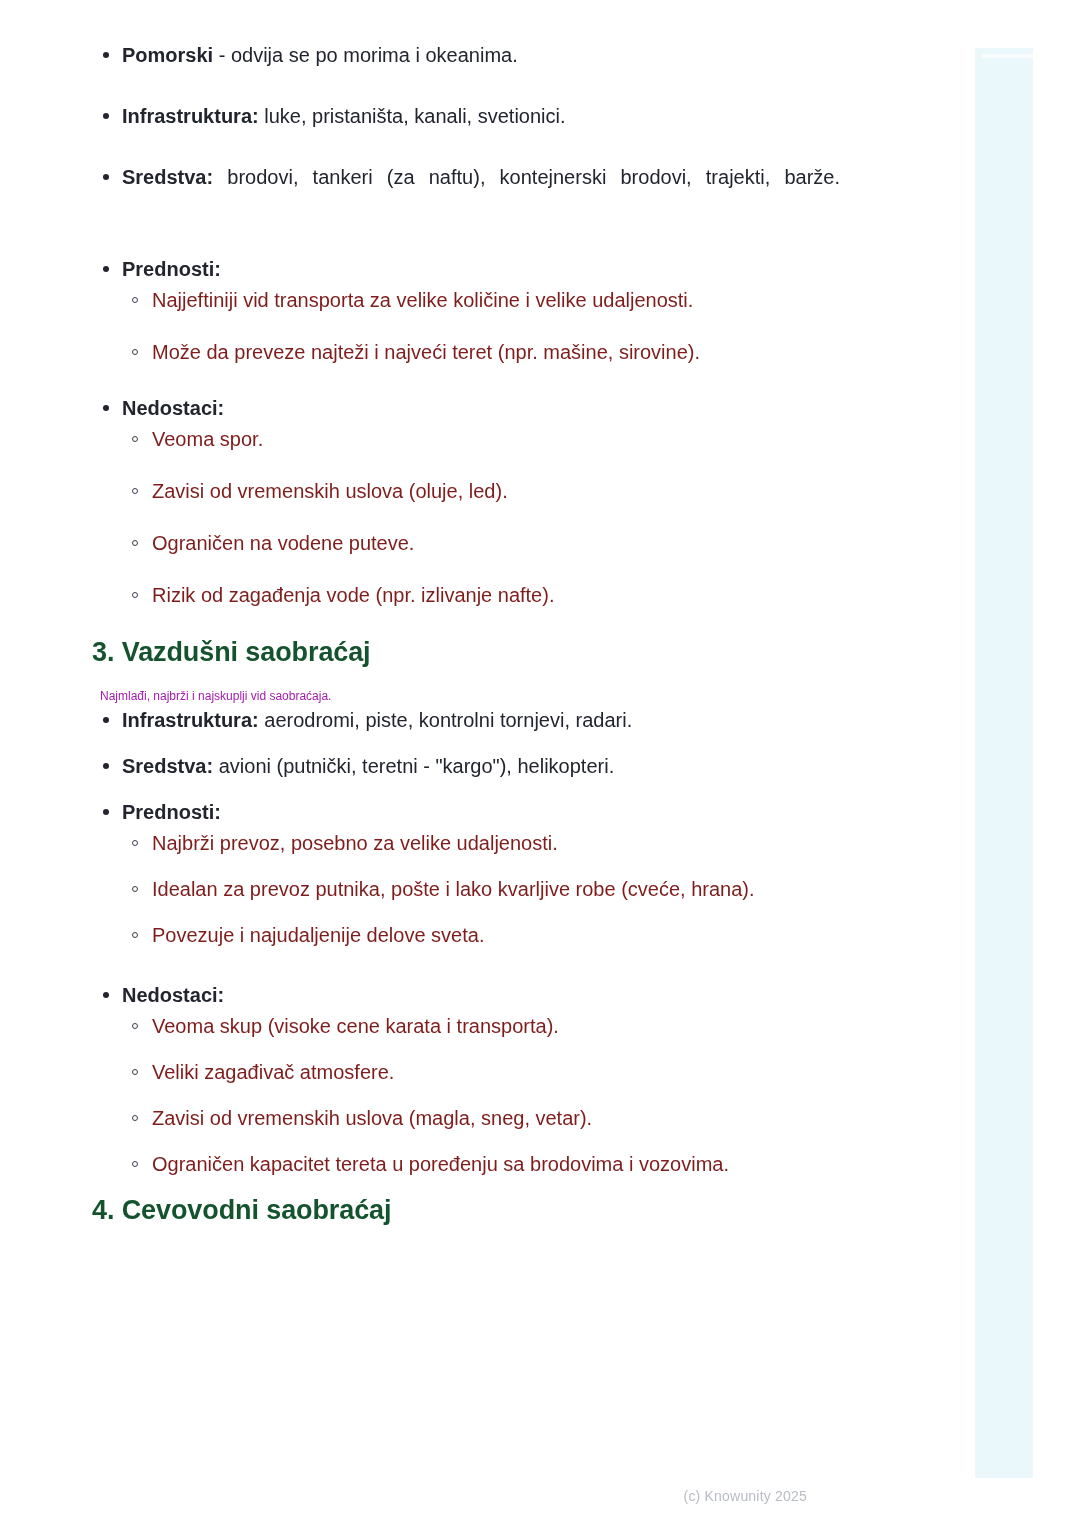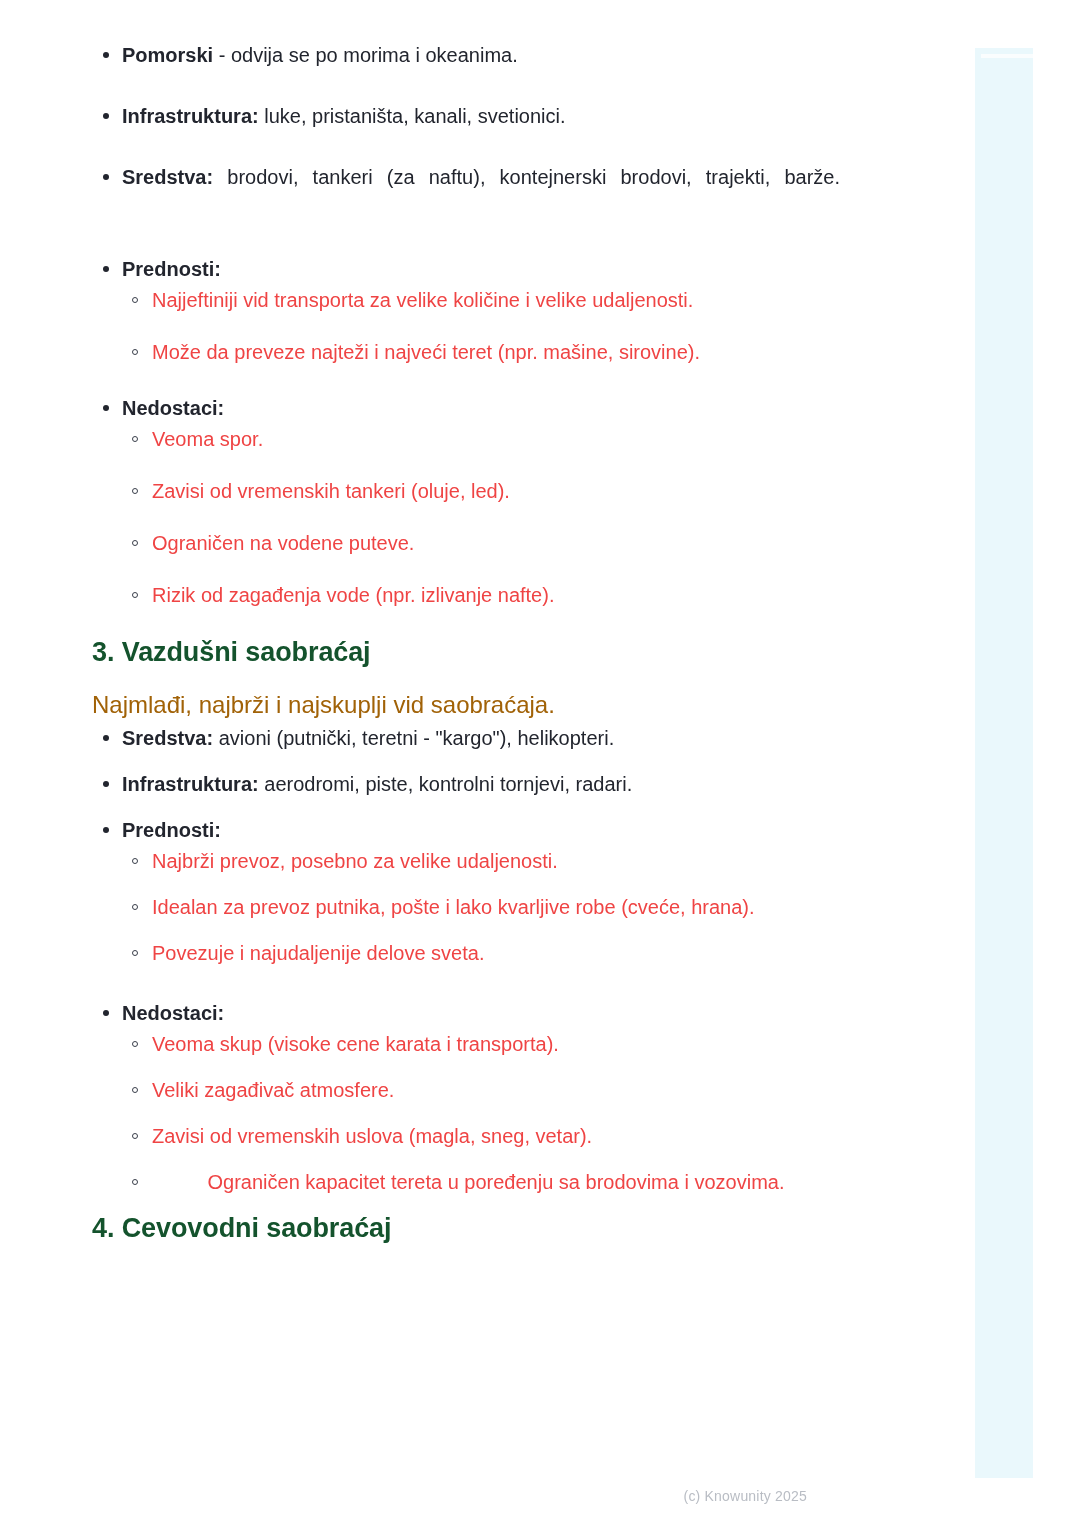--- a/index.html
+++ b/index.html
@@ -65,24 +65,24 @@
     font-weight: bold;
     color: #14532d;
     margin: 0;
     letter-spacing: -0.1px;
     line-height: 1.25;
   }
   .h-sec3 { margin-top: 47px; }
   .h-sec4 { margin-top: 50px; }
 
   p.lead {
-    font-size: 24px;
+    font-size: 12px;
     line-height: 1.45;
-    margin: 18px 0 0 0;
-    color: #a16207;
+    margin: 18px 0 0 8px;
+    color: #a21caf;
   }
   .lead-sec3 { margin-top: 20px; }
   .lead-sec4 { margin-top: 22px; }
 
   
   ul.lvl1 {
     list-style: none;
     margin: 0;
     padding: 0;
   }
@@ -113,21 +113,21 @@
   ul.lvl2 {
     list-style: none;
     margin: 0;
     padding: 0;
   }
   ul.lvl2 > li.subitem {
     position: relative;
     padding-left: 30px;
     font-size: 20px;
     line-height: 1.5;
-    color: #ef4444;
+    color: #7f1d1d;
   }
   ul.lvl2 > li.subitem::before {
     content: "";
     position: absolute;
     left: 10px;
     top: 12px;
     width: 6px;
     height: 6px;
     border-radius: 50%;
     border: 1.4px solid #3a3f4b;
@@ -148,21 +148,21 @@
   .sub-sea-2 > li.subitem:last-child { margin-bottom: 0; }
 
   
   .block-air { margin-top: 26px; }
   .block-air > li.item { margin-bottom: 15px; }
   .sub-air { margin-top: 6px; margin-left: 47px; }
   .sub-air > li.subitem { margin-bottom: 16px; }
   .sub-air > li.subitem:last-child { margin-bottom: 0; }
   .sub-air-2 { margin-top: 6px; margin-left: 47px; }
   .sub-air-2 > li.subitem { margin-bottom: 16px; }
-  .sub-air-2 > li.subitem:last-child { margin-bottom: 0; text-align: center; }
+  .sub-air-2 > li.subitem:last-child { margin-bottom: 0; }
   .nedostaci-air { margin-top: 30px; }
 
   
   .watermark {
     position: absolute;
     right: 68px;
     top: 1488px;
     font-size: 14px;
     color: #b9bdc4;
     letter-spacing: .2px;
@@ -199,39 +199,39 @@
         <ul class="lvl2 sub-sea">
           <li class="subitem">Najjeftiniji vid transporta za velike količine i velike udaljenosti.</li>
           <li class="subitem">Može da preveze najteži i najveći teret (npr. mašine, sirovine).</li>
         </ul>
       </li>
 
       <li class="item tight">
         <span class="label">Nedostaci:</span>
         <ul class="lvl2 sub-sea-2">
           <li class="subitem">Veoma spor.</li>
-          <li class="subitem">Zavisi od vremenskih tankeri (oluje, led).</li>
+          <li class="subitem">Zavisi od vremenskih uslova (oluje, led).</li>
           <li class="subitem">Ograničen na vodene puteve.</li>
           <li class="subitem">Rizik od zagađenja vode (npr. izlivanje nafte).</li>
         </ul>
       </li>
 
     </ul>
 
     <h2 class="section-heading h-sec3">3. Vazdušni saobraćaj</h2>
     <p class="lead lead-sec3">Najmlađi, najbrži i najskuplji vid saobraćaja.</p>
 
     <ul class="lvl1 block-air">
 
       <li class="item">
+        <span class="label">Infrastruktura:</span><span> aerodromi, piste, kontrolni tornjevi, radari.</span>
+      </li>
+
+      <li class="item">
         <span class="label">Sredstva:</span><span> avioni (putnički, teretni - "kargo"), helikopteri.</span>
-      </li>
-
-      <li class="item">
-        <span class="label">Infrastruktura:</span><span> aerodromi, piste, kontrolni tornjevi, radari.</span>
       </li>
 
       <li class="item">
         <span class="label">Prednosti:</span>
         <ul class="lvl2 sub-air">
           <li class="subitem">Najbrži prevoz, posebno za velike udaljenosti.</li>
           <li class="subitem">Idealan za prevoz putnika, pošte i lako kvarljive robe (cveće, hrana).</li>
           <li class="subitem">Povezuje i najudaljenije delove sveta.</li>
         </ul>
       </li>

